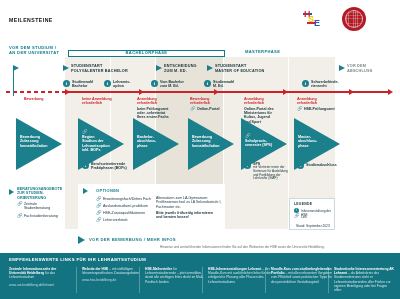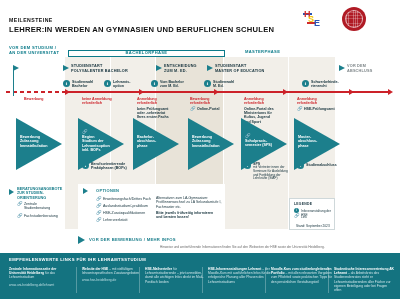--- a/index.html
+++ b/index.html
@@ -134,21 +134,20 @@
   .ft-url { display:block; margin-top:3px; color:#bcdee2; }
   .ft-div { position:absolute; top:14px; width:.6px; height:26px; background:rgba(255,255,255,.28); }
 </style>
 </head>
 <body>
 
 <div class="poster">
 
   <div class="hdr">
     <div class="hdr-sub">Meilensteine</div>
-    <div class="hdr-main">Lehrer:in werden an Gymnasien und beruflichen Schulen</div>
 
     <div class="hse-logo">
       <div class="hse-bar1"></div>
       <div class="hse-bar2"></div>
       <span class="hse-h">H</span>
       <span class="hse-s">S</span>
       <span class="hse-e">E</span>
     </div>
     <div class="uni-seal"></div>
   </div>

